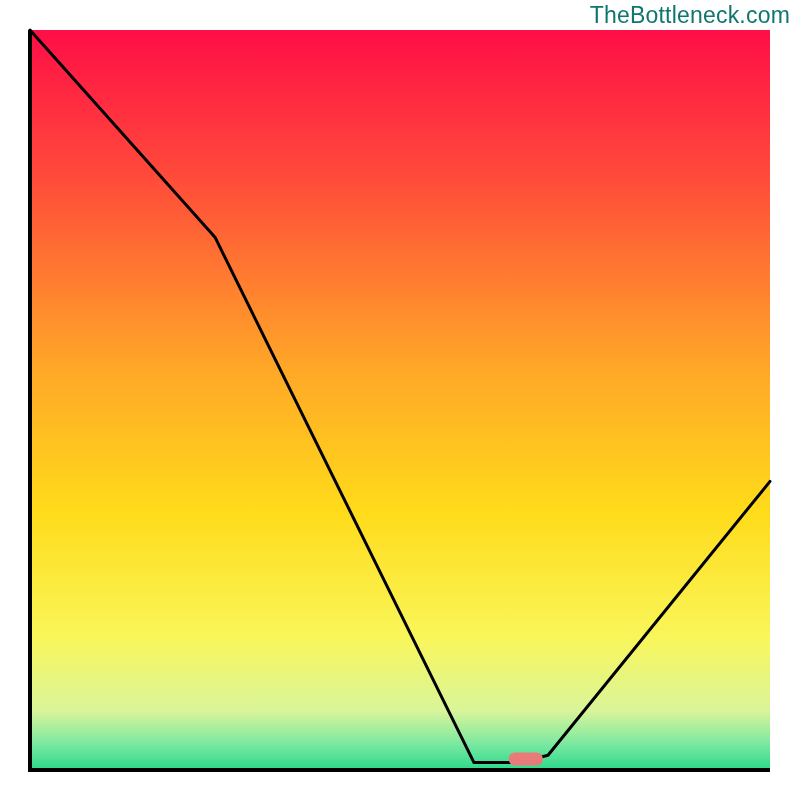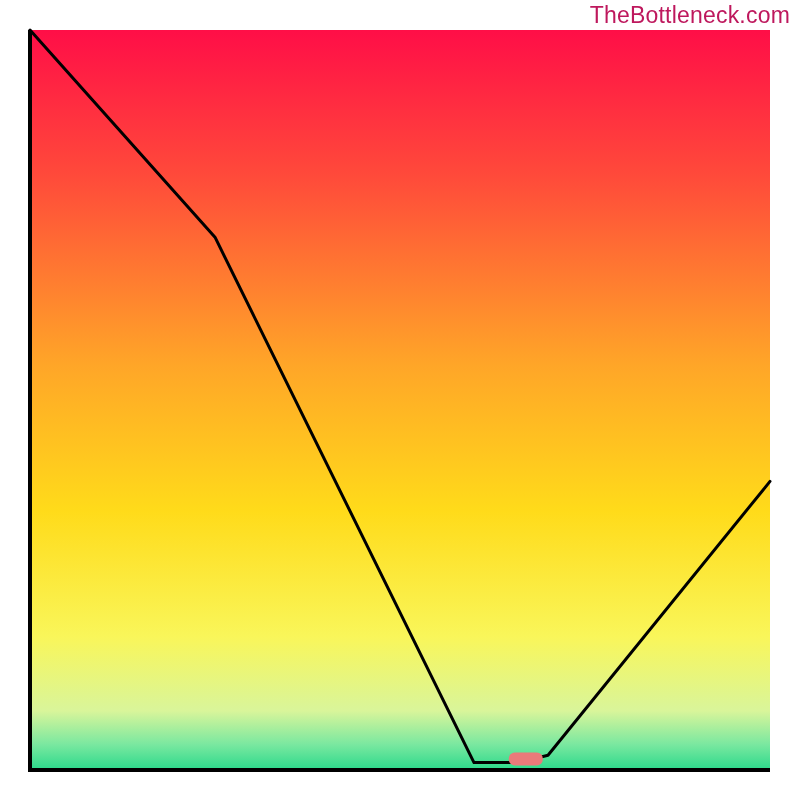--- a/index.html
+++ b/index.html
@@ -12,21 +12,21 @@
   }
   .container {
     position: relative;
     width: 800px;
     height: 800px;
   }
   .watermark {
     position: absolute;
     top: 2px;
     right: 10px;
-    color: #be185d;
+    color: #0f766e;
     font-size: 23px;
     font-weight: 500;
     letter-spacing: 0.2px;
     z-index: 20;
   }
   svg.chart {
     position: absolute;
     left: 0;
     top: 0;
     display: block;

